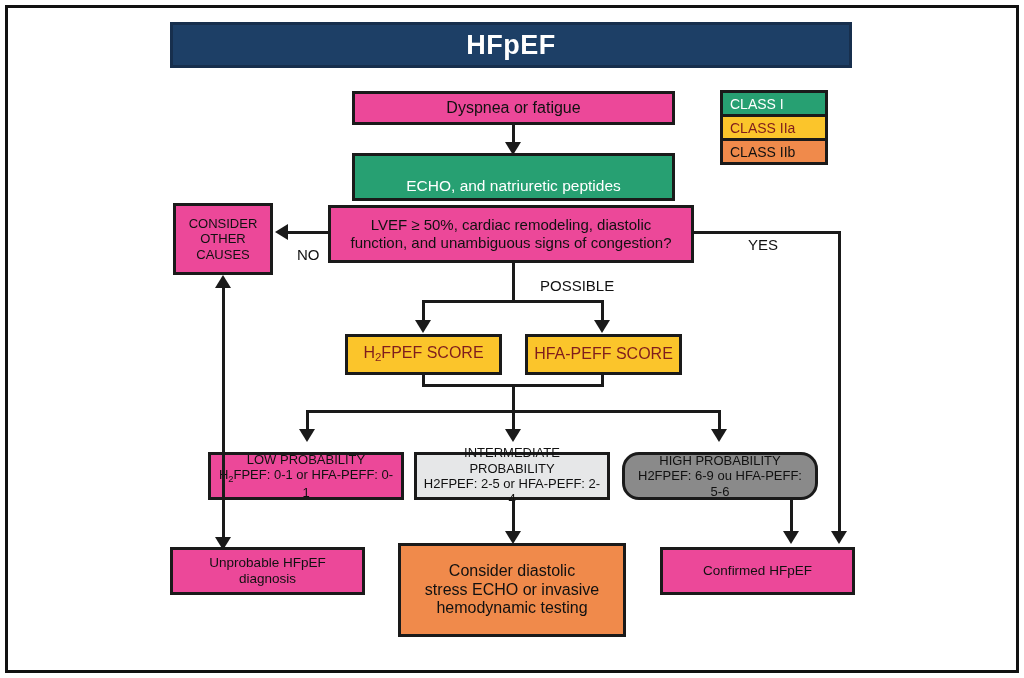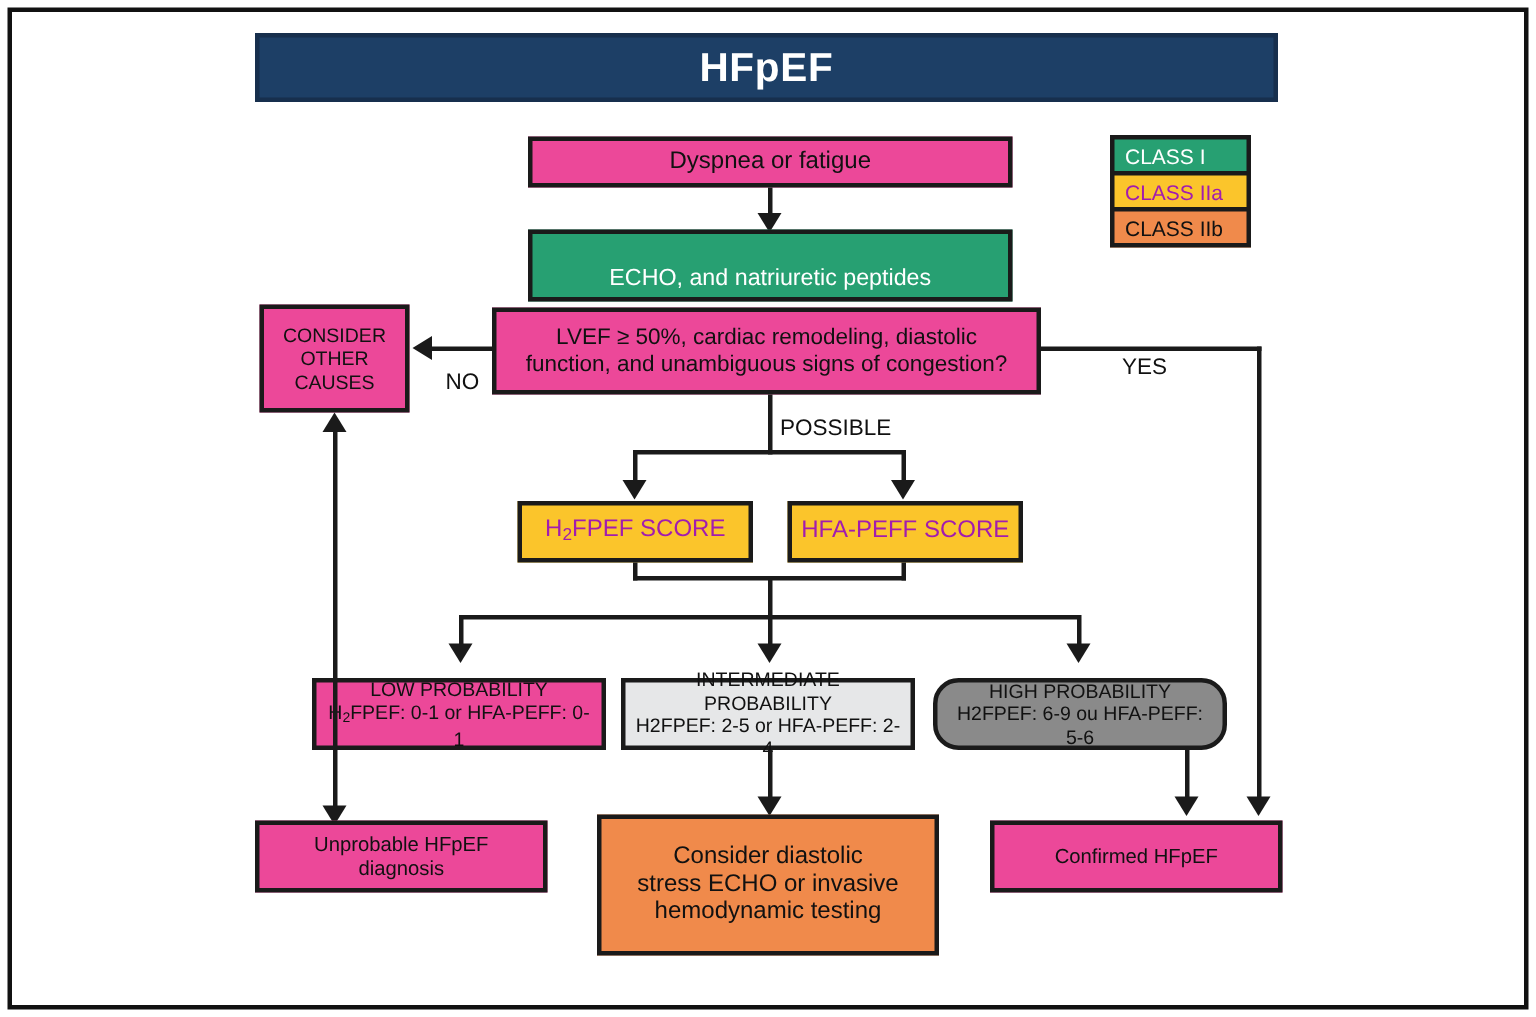--- a/index.html
+++ b/index.html
@@ -62,21 +62,21 @@
   #title-banner .txt {
     color: #ffffff;
     font-size: 27px;
     font-weight: bold;
     letter-spacing: 0.5px;
     text-align: right;
   }
 
   
   .green  { background: #27a072; color: #ffffff; }
-  .yellow { background: #fbc52b; color: #a21caf; }
+  .yellow { background: #fbc52b; color: #7f1d1d; }
   .orange { background: #f08a4b; color: #111111; }
   .graylt { background: #e6e7e8; color: #111111; }
   .graydk { background: #8a8a8a; color: #111111; }
 
   
   .vline, .hline {
     position: absolute;
     background: #1a1a1a;
   }
   .vline { width: 3px; }
@@ -106,23 +106,23 @@
   .edge-label {
     position: absolute;
     font-size: 15px;
     color: #111111;
     white-space: nowrap;
   }
 
   
   #legend {
     position: absolute;
-    left: 740px;
+    left: 720px;
     top: 90px;
-    width: 94px;
+    width: 108px;
   }
   .legend-item {
     box-sizing: border-box;
     height: 27px;
     border: 3px solid #1a1a1a;
     display: flex;
     align-items: center;
     padding-left: 7px;
     font-size: 14px;
     margin-top: -3px;
@@ -186,21 +186,21 @@
   <div class="hline" style="left:288px; top:231px; width:40px;"></div>
   <div class="arrow-left" style="left:275px; top:224px;"></div>
   <div class="edge-label" style="left:297px; top:246px;">NO</div>
 
   <div class="hline" style="left:694px; top:231px; width:147px;"></div>
   <div class="vline" style="left:838px; top:231px; height:302px;"></div>
   <div class="arrow-down" style="left:831px; top:531px;"></div>
   <div class="edge-label" style="left:748px; top:236px;">YES</div>
 
   <div class="vline" style="left:512px; top:263px; height:40px;"></div>
-  <div class="edge-label" style="left:520px; top:277px;">POSSIBLE</div>
+  <div class="edge-label" style="left:540px; top:277px;">POSSIBLE</div>
   <div class="hline" style="left:422px; top:300px; width:182px;"></div>
   <div class="vline" style="left:422px; top:300px; height:22px;"></div>
   <div class="arrow-down" style="left:415px; top:320px;"></div>
   <div class="vline" style="left:601px; top:300px; height:22px;"></div>
   <div class="arrow-down" style="left:594px; top:320px;"></div>
 
   <div class="node yellow" id="n-h2fpef" style="left:345px; top:334px; width:157px; height:41px; font-size:16px;">
     <span class="txt"><span>H</span><sub>2</sub><span>FPEF SCORE</span></span>
   </div>
 

